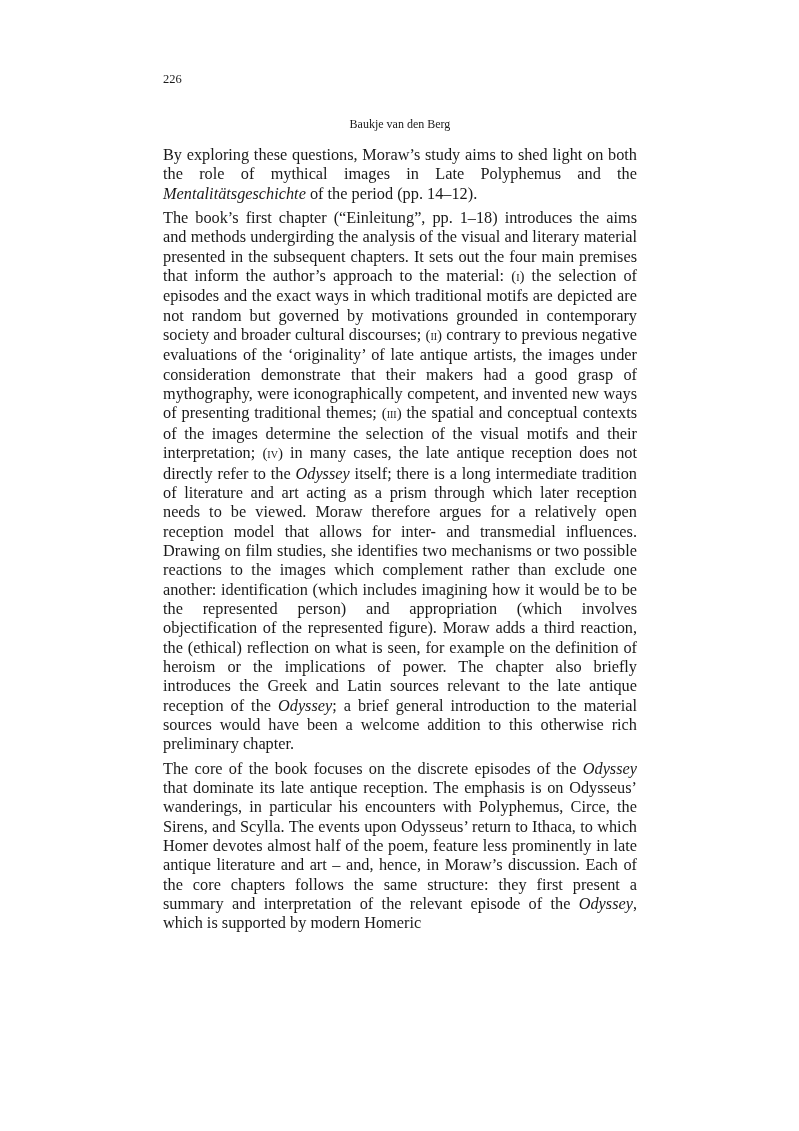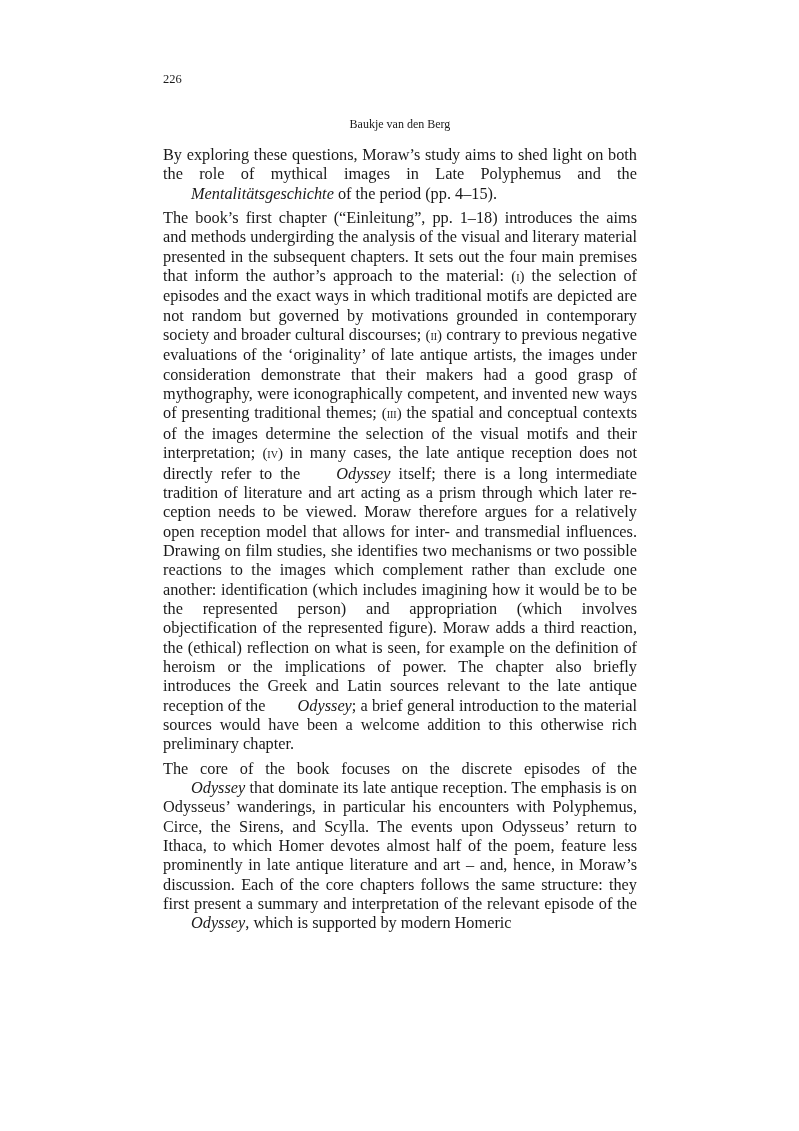--- a/index.html
+++ b/index.html
@@ -7,27 +7,27 @@
          font-family: "Liberation Serif", "DejaVu Serif", serif; color: #1a1a1a; }
   .running-head { position: absolute; top: 72px; left: 163px; width: 474px; height: 18px;
                   font-size: 12.5px; }
   .page-number { position: absolute; left: 0; top: 0; text-align: right; }
   .author { position: absolute; left: 0; right: 0; text-align: center; top: 1px; font-size: 12px; margin-top: 44px; }
   .body-text { position: absolute; top: 145px; left: 163px; width: 474px;
                font-size: 16.3px; line-height: 19.35px; text-align: justify;
                hyphens: manual; }
   .para { margin: 0 0 5px 0; }
   .sc { font-variant: small-caps; font-size: 0.92em; }
-  em { font-style: italic; margin-left: 28px; }
+  em { font-style: italic; }
 </style>
 </head>
 <body>
 
 <div class="running-head">
   <span class="page-number">226</span>
   <span class="author">Baukje van den Berg</span>
 </div>
 
 <div class="body-text">
-  <p class="para"><span>By exploring these questions, Moraw’s study aims to shed light on both the role of mythical images in Late Polyphemus and the </span><em>Mentalitätsgeschichte</em><span> of the period (pp. 4–15).</span></p>
+  <p class="para"><span>By exploring these questions, Moraw’s study aims to shed light on both the role of mythical images in Late Polyphemus and the </span><em>Mentalitätsgeschichte</em><span> of the period (pp. 14–12).</span></p>
   <p class="para"><span>The book’s first chapter (“Einleitung”, pp. 1–18) introduces the aims and methods undergirding the analysis of the visual and literary material pre­sented in the subsequent chapters. It sets out the four main premises that inform the author’s approach to the material: </span><span class="sc">(i)</span><span> the selection of episodes and the exact ways in which traditional motifs are depicted are not random but governed by motivations grounded in contemporary society and broader cultural discourses; </span><span class="sc">(ii)</span><span> contrary to previous negative evaluations of the ‘orig­inality’ of late antique artists, the images under consideration demonstrate that their makers had a good grasp of mythography, were iconographically competent, and invented new ways of presenting traditional themes; </span><span class="sc">(iii)</span><span> the spatial and conceptual contexts of the images determine the selection of the visual motifs and their interpretation; </span><span class="sc">(iv)</span><span> in many cases, the late antique reception does not directly refer to the </span><em>Odyssey</em><span> itself; there is a long interme­diate tradition of literature and art acting as a prism through which later re­ception needs to be viewed. Moraw therefore argues for a relatively open reception model that allows for inter- and transmedial influences. Drawing on film studies, she identifies two mechanisms or two possible reactions to the images which complement rather than exclude one another: identifica­tion (which includes imagining how it would be to be the represented per­son) and appropriation (which involves objectification of the represented figure). Moraw adds a third reaction, the (ethical) reflection on what is seen, for example on the definition of heroism or the implications of power. The chapter also briefly introduces the Greek and Latin sources relevant to the late antique reception of the </span><em>Odyssey</em><span>; a brief general introduction to the ma­terial sources would have been a welcome addition to this otherwise rich preliminary chapter.</span></p>
   <p class="para"><span>The core of the book focuses on the discrete episodes of the </span><em>Odyssey</em><span> that dominate its late antique reception. The emphasis is on Odysseus’ wander­ings, in particular his encounters with Polyphemus, Circe, the Sirens, and Scylla. The events upon Odysseus’ return to Ithaca, to which Homer devotes almost half of the poem, feature less prominently in late antique literature and art – and, hence, in Moraw’s discussion. Each of the core chapters fol­lows the same structure: they first present a summary and interpretation of the relevant episode of the </span><em>Odyssey</em><span>, which is supported by modern Homeric</span></p>
 </div>
 
 </body></html>

